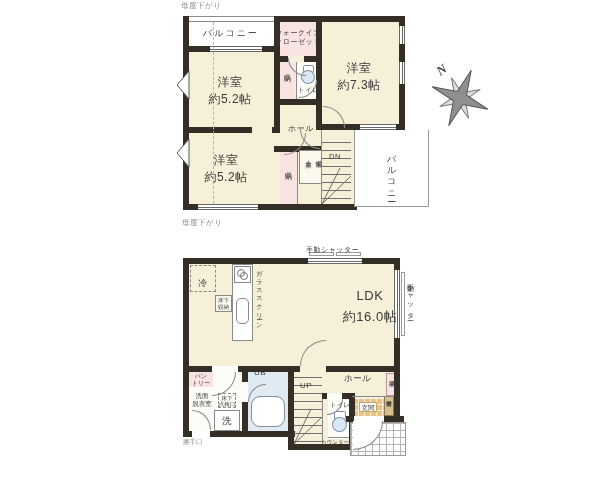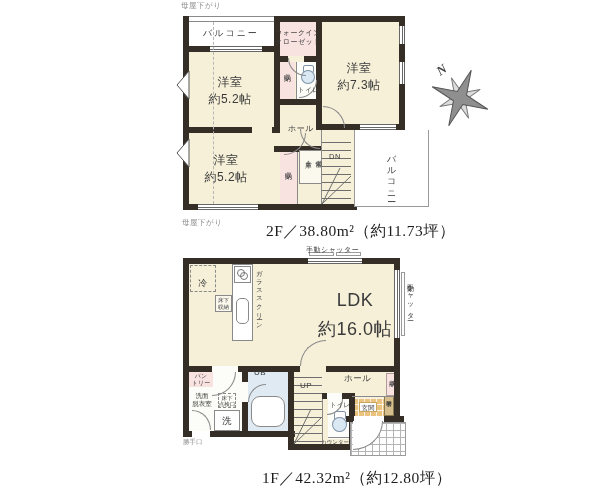--- a/index.html
+++ b/index.html
@@ -126,21 +126,20 @@
     <div class="lbl" style="left:298px;top:86px;font-size:6.5px">トイレ</div>
     <div class="lbl" style="left:288px;top:124px;font-size:8px">ホール</div>
     <div class="lbl vert" style="left:303px;top:155px;font-size:6.5px;line-height:1.6">備蓄
 倉庫</div>
     <div class="lbl vert" style="left:284px;top:166px;font-size:7px">収納</div>
     <div class="lbl" style="left:329px;top:152px;font-size:7.5px">DN</div>
     <div class="lbl vert" style="left:385px;top:148px;font-size:9px;letter-spacing:2px">バルコニー</div>
     <div class="lbl graylbl" style="left:182px;top:218px;font-size:7.5px">母屋下がり</div>
   </section>
 
-  <div class="title" style="left:266px;top:221px">2F／38.80m²（約11.73坪）</div>
 
   <svg class="abs" style="left:425px;top:63px" width="70" height="70" viewBox="0 0 70 70">
     <g transform="rotate(22 35 35)">
       <polygon points="35,13 39,31 57,35 39,39 35,57 31,39 13,35 31,31" fill="#dcdcdc" stroke="#777" stroke-width="1" transform="rotate(45 35 35)"></polygon>
       <polygon points="35,5 40,30 65,35 40,40 35,65 30,40 5,35 30,30" fill="#8f8f8f" stroke="#555" stroke-width="1"></polygon>
     </g>
   </svg>
   <div class="n-label" style="left:437px;top:62px;font-size:13px">N</div>
 
   <section>
@@ -210,21 +209,21 @@
     <div class="arc arc-tl" style="left:248px;top:384px;width:18px;height:18px"></div>
     <div class="arc arc-br" style="left:327px;top:399px;width:16px;height:16px"></div>
     <div class="arc arc-tr" style="left:192px;top:410px;width:19px;height:20px"></div>
     <div class="arc arc-br" style="left:353px;top:421px;width:30px;height:29px;background:#fff"></div>
 
     <div class="lbl" style="left:306px;top:245px;font-size:7px">手動シャッター</div>
     <div class="lbl vert" style="left:196px;top:271px;font-size:9px">冷</div>
     <div class="lbl vert" style="left:255px;top:266px;font-size:6.5px">ガラススクリーン</div>
     <div class="lbl ctr" style="left:215px;top:297px;width:17px;font-size:5.5px;line-height:1.2;letter-spacing:0">床下
 収納</div>
-    <div class="lbl ctr" style="left:315px;top:286px;width:80px;font-size:18px;line-height:1.6">LDK
+    <div class="lbl ctr" style="left:330px;top:286px;width:80px;font-size:13px;line-height:1.6">LDK
 約16.0帖</div>
     <div class="lbl vert" style="left:406px;top:278px;font-size:7px">手動シャッター</div>
     <div class="lbl ctr" style="left:189px;top:373px;width:24px;font-size:6px;line-height:1.15;letter-spacing:0">パン
 トリー</div>
     <div class="lbl ctr" style="left:189px;top:392px;width:26px;font-size:6.5px;line-height:1.2;letter-spacing:0">洗面
 脱衣室</div>
     <div class="lbl ctr" style="left:218px;top:395px;width:18px;font-size:5.5px;line-height:1.15;letter-spacing:0">床下
 点検口</div>
     <div class="lbl" style="left:222px;top:415px;font-size:9.5px">洗</div>
     <div class="lbl" style="left:254px;top:368px;font-size:8px">UB</div>
@@ -233,15 +232,14 @@
     <div class="lbl ctr" style="left:321px;top:439px;width:28px;font-size:5.5px;letter-spacing:0">カウンター</div>
     <div class="lbl" style="left:344px;top:373px;font-size:8.5px">ホール</div>
     <div class="lbl vert" style="left:388px;top:375px;font-size:6.5px;letter-spacing:0">収納</div>
     <div class="abs" style="left:359px;top:402px;width:18px;height:10px;background:#fff;border:1px solid #c9a85e;box-sizing:border-box">
       <div class="lbl ctr" style="left:0;top:1px;width:16px;font-size:6.5px;letter-spacing:0">玄関</div>
     </div>
     <div class="lbl vert" style="left:386px;top:397px;font-size:5px;letter-spacing:0;line-height:1">玄関収納</div>
     <div class="lbl graylbl" style="left:183px;top:438px;font-size:6.5px;letter-spacing:0">勝手口</div>
   </section>
 
-  <div class="title" style="left:262px;top:468px">1F／42.32m²（約12.80坪）</div>
 
 </div>
 
 </body></html>

